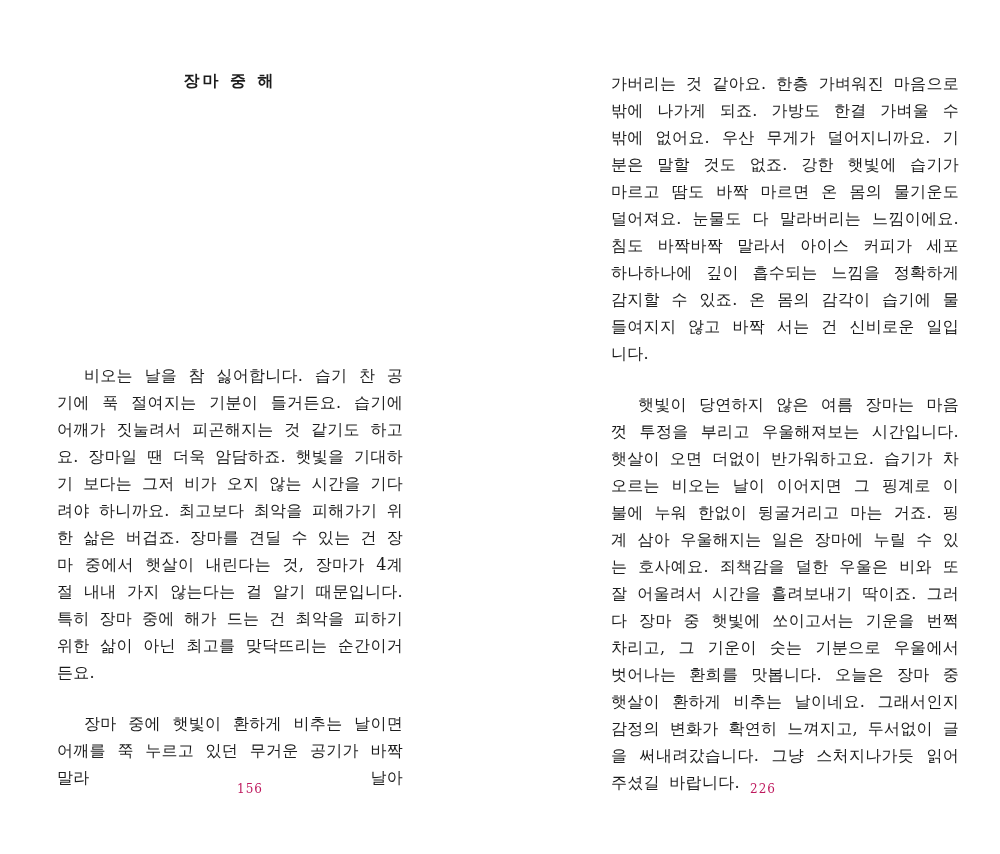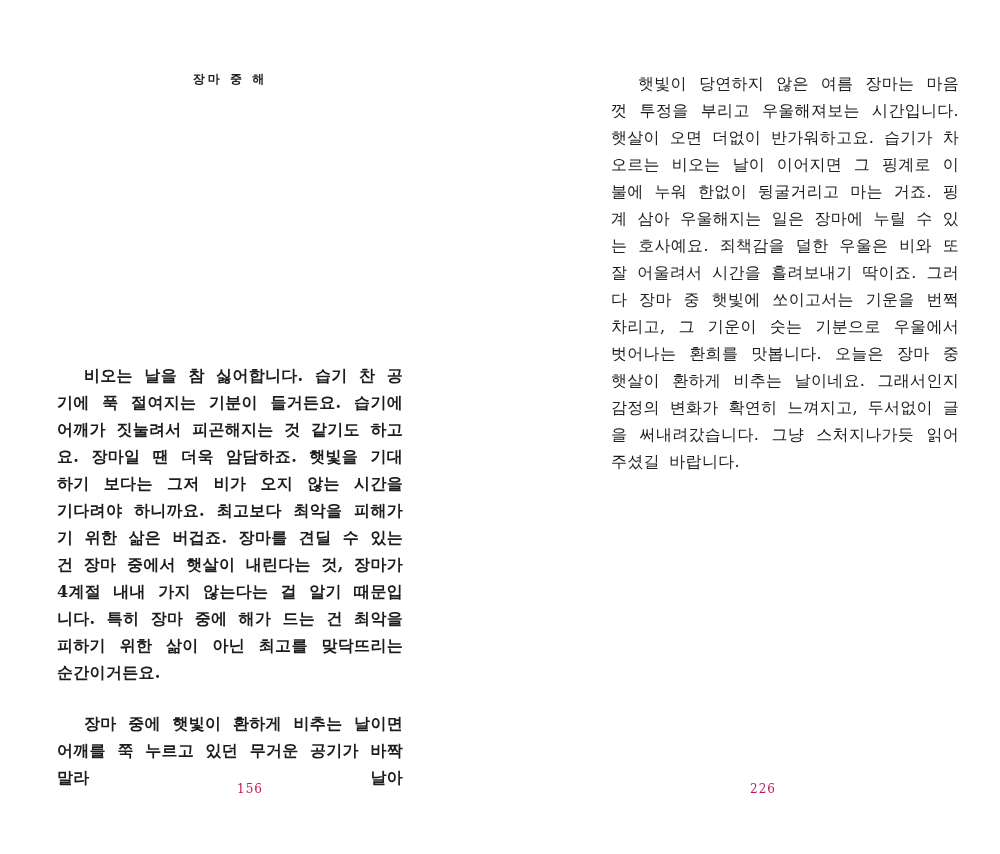--- a/index.html
+++ b/index.html
@@ -28,31 +28,31 @@
   .page-left  { left: 57px;  width: 346px; }
   .page-right { left: 611px; width: 348px; }
 
   .chapter-title {
     position: absolute;
     top: 71px;
     left: 0;
     width: 100%;
     margin: 0;
     text-align: center;
-    font-size: 12px;
+    font-size: 16px;
     font-weight: 700;
     letter-spacing: 3px;
   }
 
   .body-text {
     position: absolute;
     left: 0;
     width: 100%;
   }
-  .page-left  .body-text { top: 362px; font-weight: bold; }
+  .page-left  .body-text { top: 362px; }
   .page-right .body-text { top: 70px; }
 
   .para {
     margin: 0;
     font-size: 16px;
     line-height: 27px;
     text-align: justify;
     word-spacing: 4px;
     letter-spacing: 0.3px;
   }
@@ -81,18 +81,19 @@
     <h1 class="chapter-title">장마 중 해</h1>
     <div class="body-text">
       <p class="para indent">비오는 날을 참 싫어합니다. 습기 찬 공기에 푹 절여지는 기분이 들거든요. 습기에 어깨가 짓눌려서 피곤해지는 것 같기도 하고요. 장마일 땐 더욱 암담하죠. 햇빛을 기대하기 보다는 그저 비가 오지 않는 시간을 기다려야 하니까요. 최고보다 최악을 피해가기 위한 삶은 버겁죠. 장마를 견딜 수 있는 건 장마 중에서 햇살이 내린다는 것, 장마가 4계절 내내 가지 않는다는 걸 알기 때문입니다. 특히 장마 중에 해가 드는 건 최악을 피하기 위한 삶이 아닌 최고를 맞닥뜨리는 순간이거든요.</p>
       <p class="para indent cont">장마 중에 햇빛이 환하게 비추는 날이면 어깨를 쭉 누르고 있던 무거운 공기가 바짝 말라 날아</p>
     </div>
     <div class="page-number">156</div>
   </section>
 
   <section class="page page-right">
     <div class="body-text">
+      <p class="para">가버리는 것 같아요. 한층 가벼워진 마음으로 밖에 나가게 되죠. 가방도 한결 가벼울 수 밖에 없어요. 우산 무게가 덜어지니까요. 기분은 말할 것도 없죠. 강한 햇빛에 습기가 마르고 땀도 바짝 마르면 온 몸의 물기운도 덜어져요. 눈물도 다 말라버리는 느낌이에요. 침도 바짝바짝 말라서 아이스 커피가 세포 하나하나에 깊이 흡수되는 느낌을 정확하게 감지할 수 있죠. 온 몸의 감각이 습기에 물들여지지 않고 바짝 서는 건 신비로운 일입니다.</p>
       <p class="para indent">햇빛이 당연하지 않은 여름 장마는 마음껏 투정을 부리고 우울해져보는 시간입니다. 햇살이 오면 더없이 반가워하고요. 습기가 차오르는 비오는 날이 이어지면 그 핑계로 이불에 누워 한없이 뒹굴거리고 마는 거죠. 핑계 삼아 우울해지는 일은 장마에 누릴 수 있는 호사예요. 죄책감을 덜한 우울은 비와 또 잘 어울려서 시간을 흘려보내기 딱이죠. 그러다 장마 중 햇빛에 쏘이고서는 기운을 번쩍 차리고, 그 기운이 숫는 기분으로 우울에서 벗어나는 환희를 맛봅니다. 오늘은 장마 중 햇살이 환하게 비추는 날이네요. 그래서인지 감정의 변화가 확연히 느껴지고, 두서없이 글을 써내려갔습니다. 그냥 스처지나가듯 읽어주셨길 바랍니다.</p>
     </div>
     <div class="page-number">226</div>
   </section>
 
 </div>
 
 </body></html>

